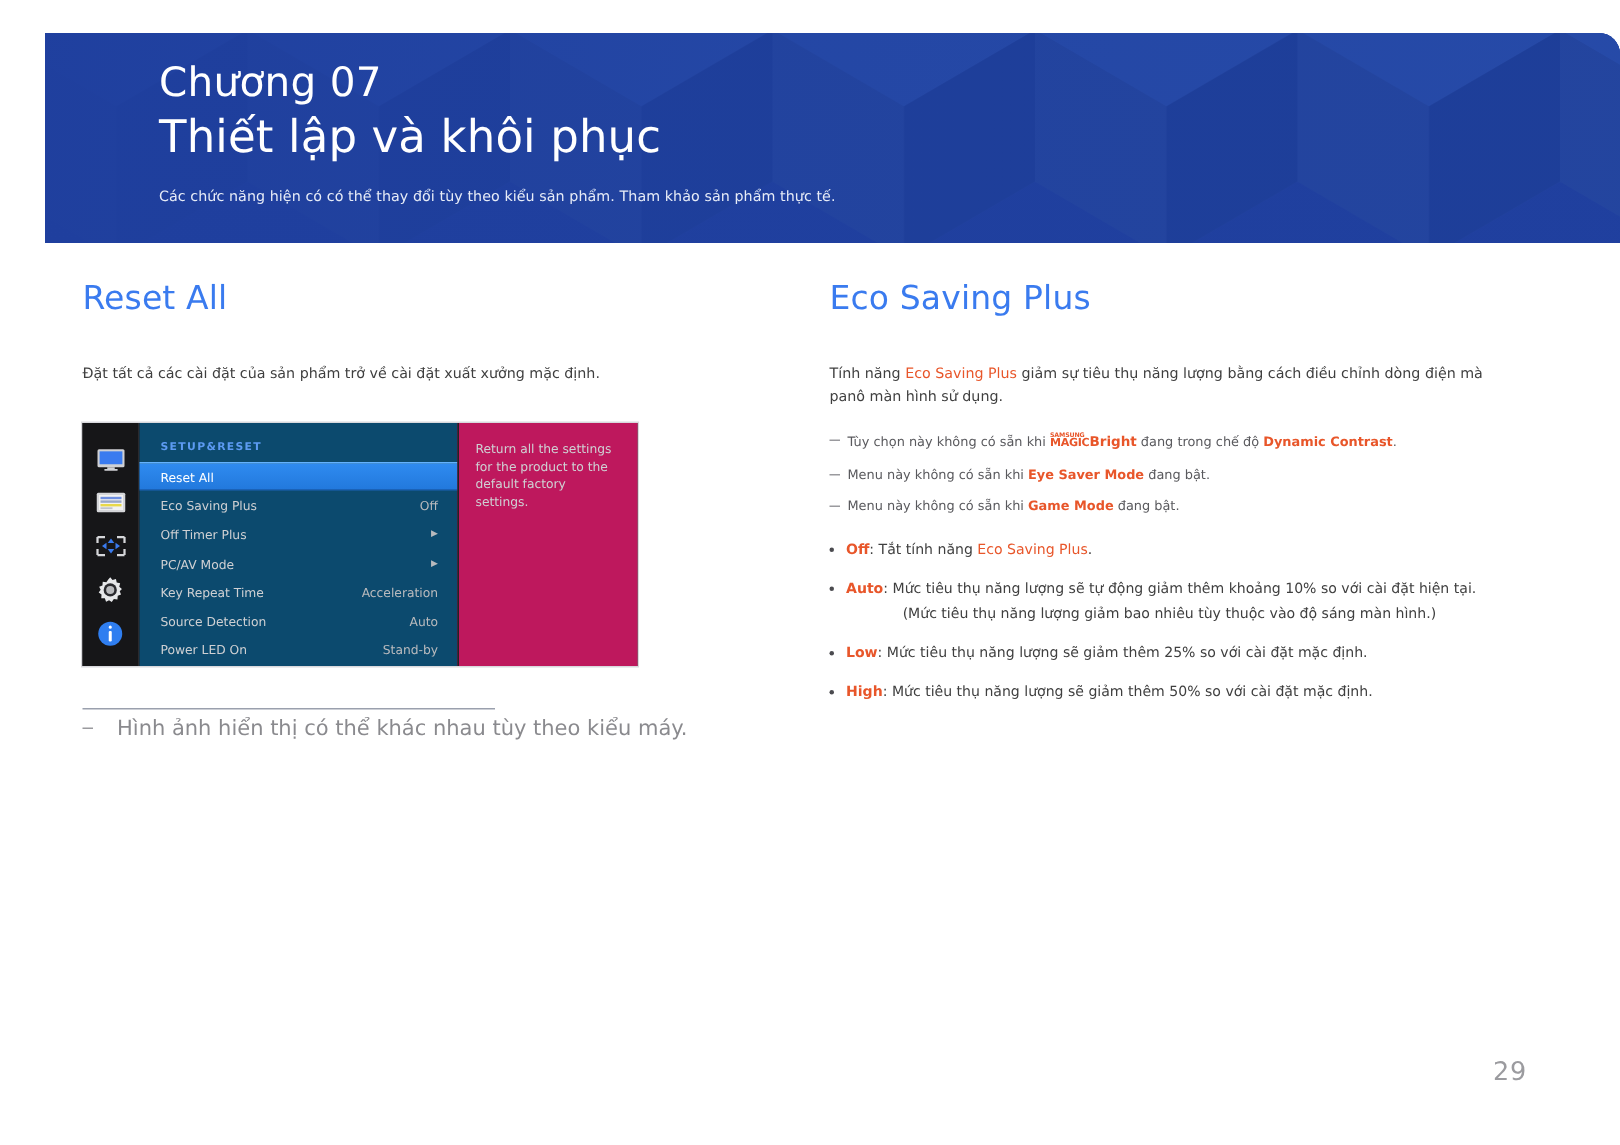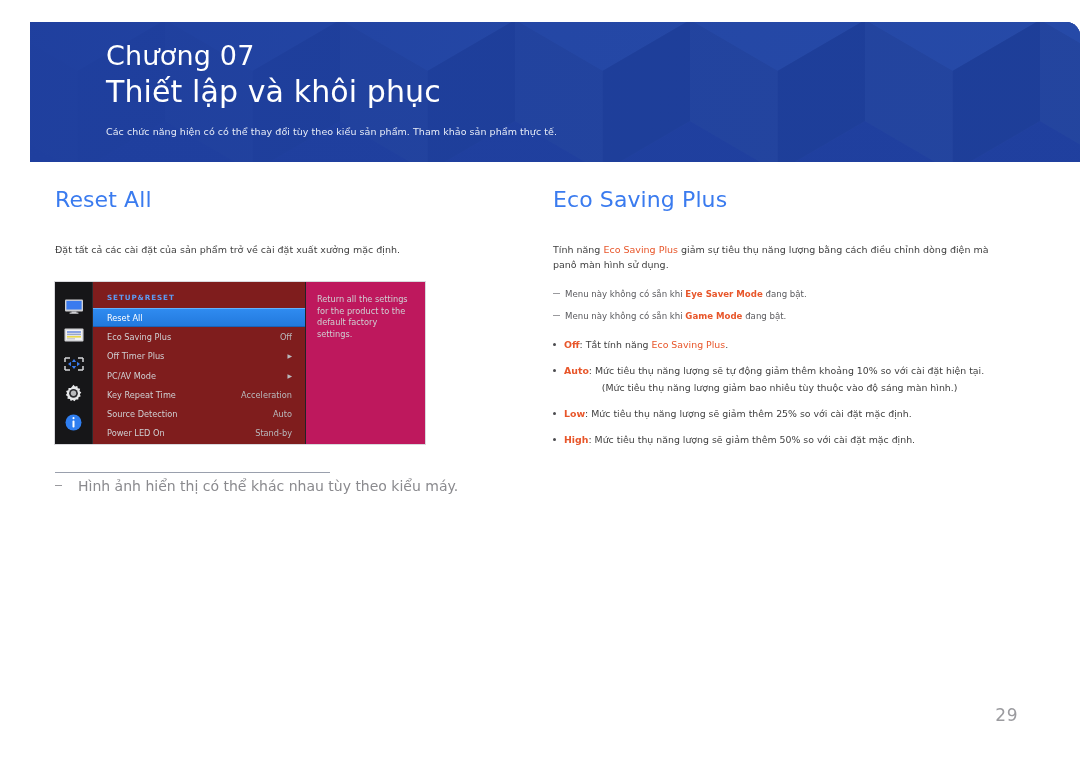--- a/index.html
+++ b/index.html
@@ -90,21 +90,21 @@
     padding-top: 14px;
     gap: 9px;
   }
   .osd-icon {
     width: 26px; height: 20px;
     display: flex; align-items: center; justify-content: center;
   }
   .osd-body { flex: 1; display: flex; }
   .osd-menu {
     width: 212px;
-    background: #7f1d1d;
+    background: #0c4a6e;
     padding: 6px 0 0 0;
   }
   .osd-heading {
     color: #5d9bf2;
     font-size: 7.2px;
     letter-spacing: 0.9px;
     font-weight: 700;
     padding: 5px 0 6px 14px;
   }
   .osd-row {
@@ -366,20 +366,24 @@
 
   <div class="col col-right">
     <div class="section-title">Eco Saving Plus</div>
 
     <div class="body-text lead">
       <span>Tính năng </span><span class="hl">Eco Saving Plus</span><span> giảm sự tiêu thụ năng lượng bằng cách điều chỉnh dòng điện mà panô màn hình sử dụng.</span>
     </div>
 
     <div class="note-block">
 
+      <div class="note-item">
+        <span class="dash"></span>
+        <span><span>Tùy chọn này không có sẵn khi </span><span class="magic"><span class="magic-sam">SAMSUNG</span><span class="magic-magic">MAGIC</span><span class="magic-bright">Bright</span></span><span> đang trong chế độ </span><span class="hl-b">Dynamic Contrast</span><span>.</span></span>
+      </div>
 
       <div class="note-item">
         <span class="dash"></span>
         <span><span>Menu này không có sẵn khi </span><span class="hl-b">Eye Saver Mode</span><span> đang bật.</span></span>
       </div>
 
       <div class="note-item">
         <span class="dash"></span>
         <span><span>Menu này không có sẵn khi </span><span class="hl-b">Game Mode</span><span> đang bật.</span></span>
       </div>

